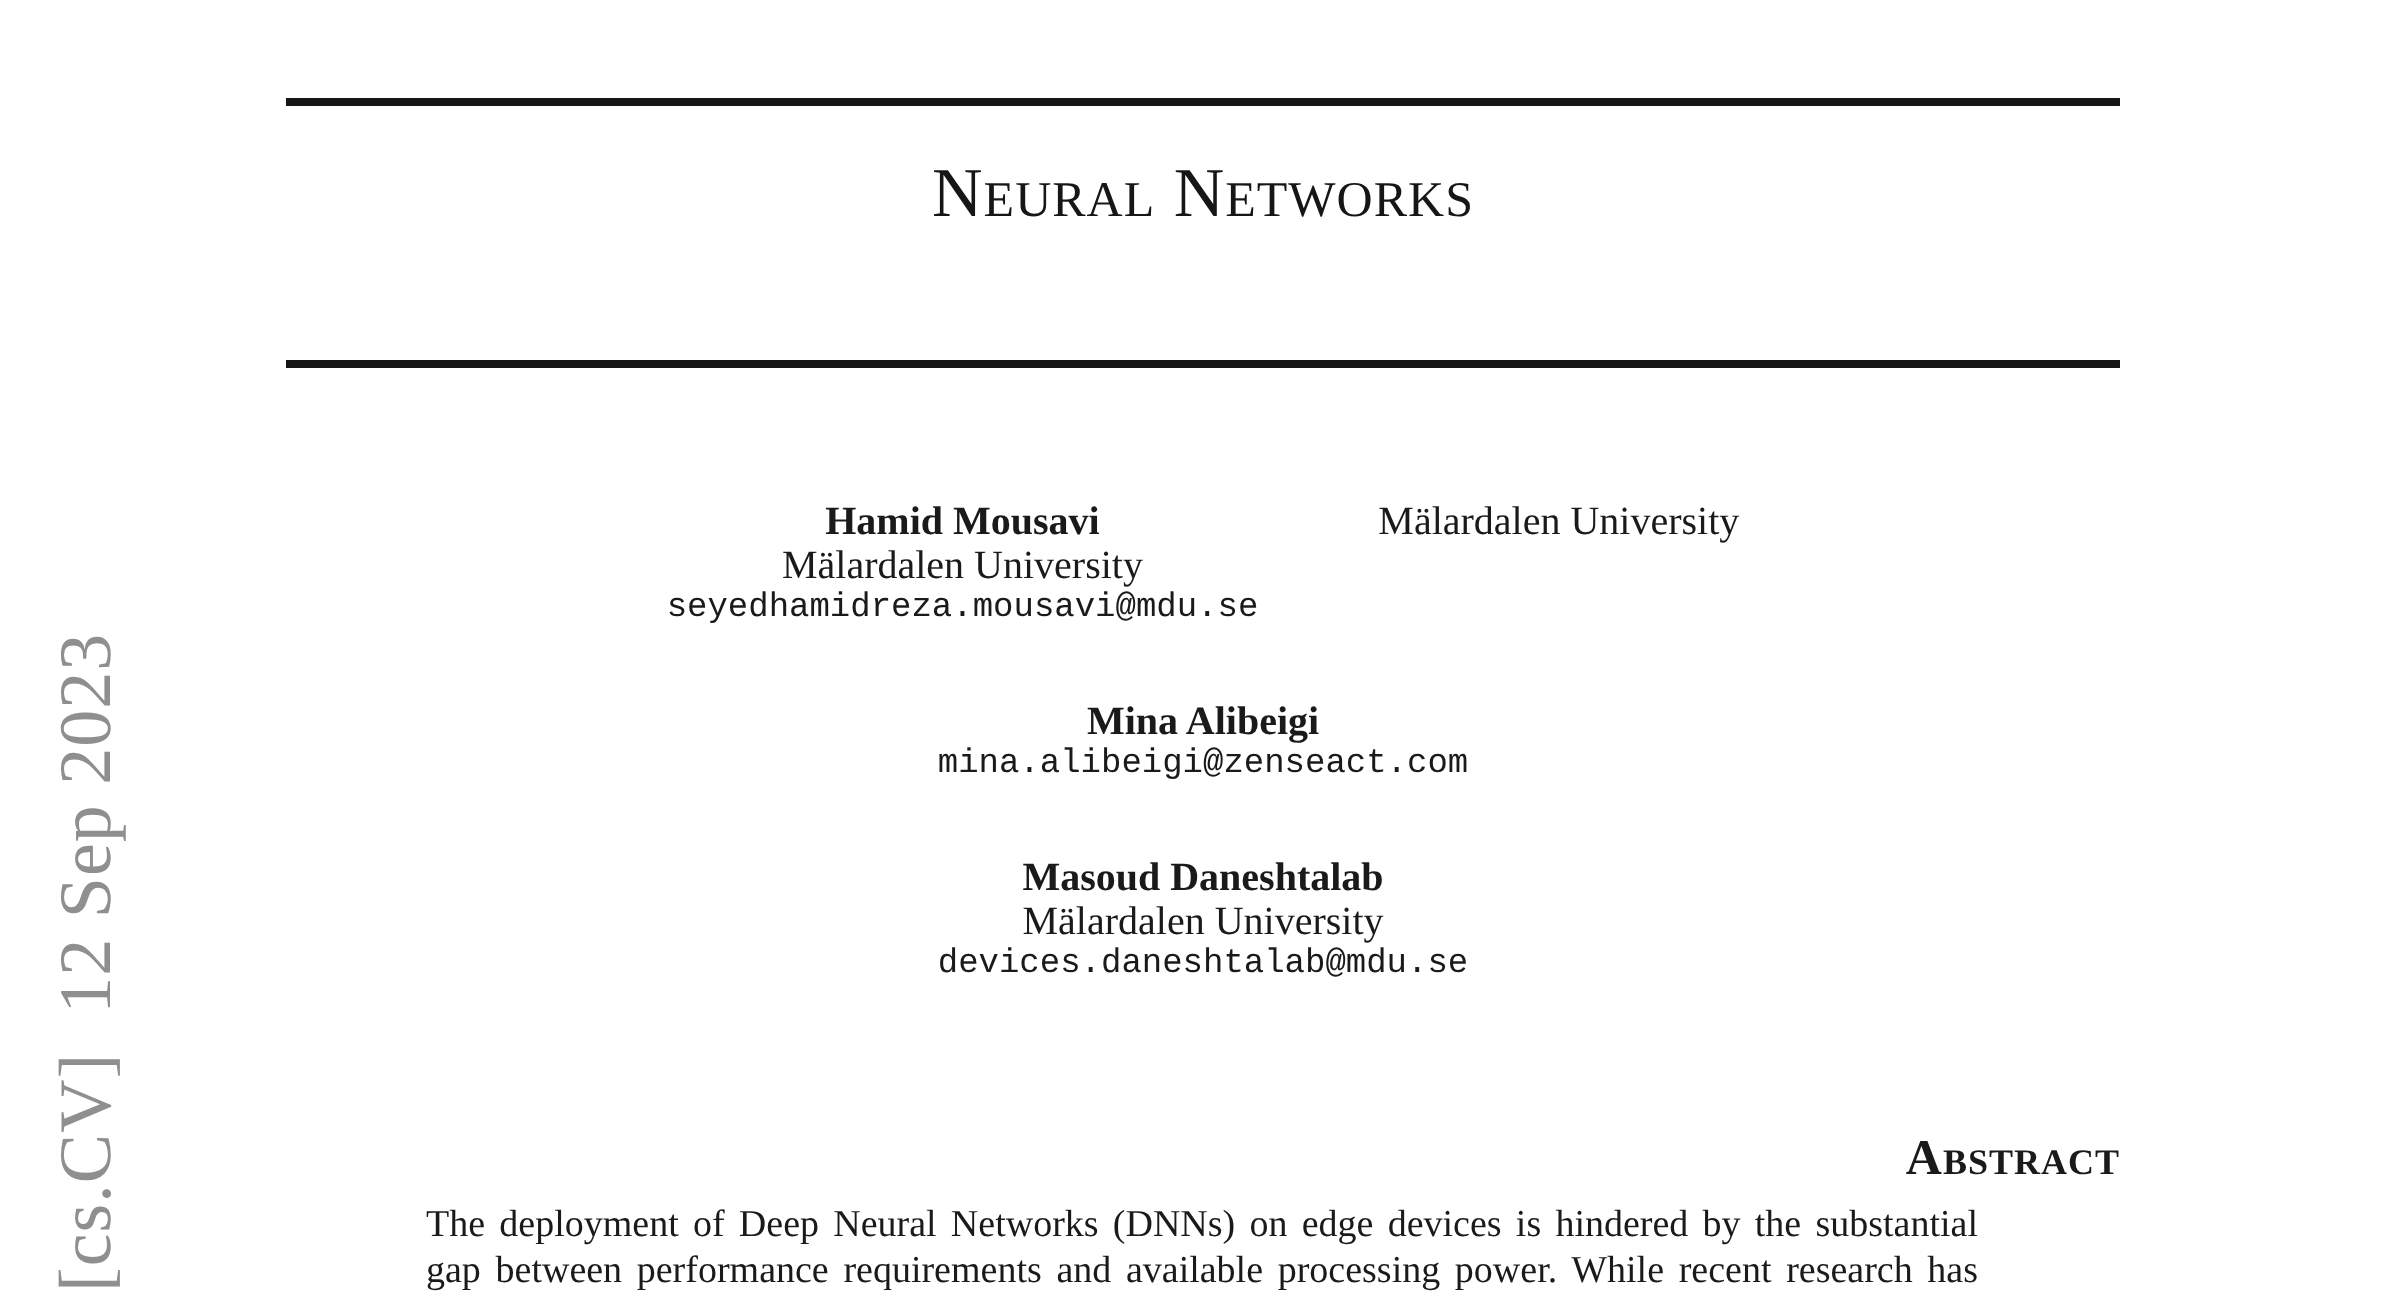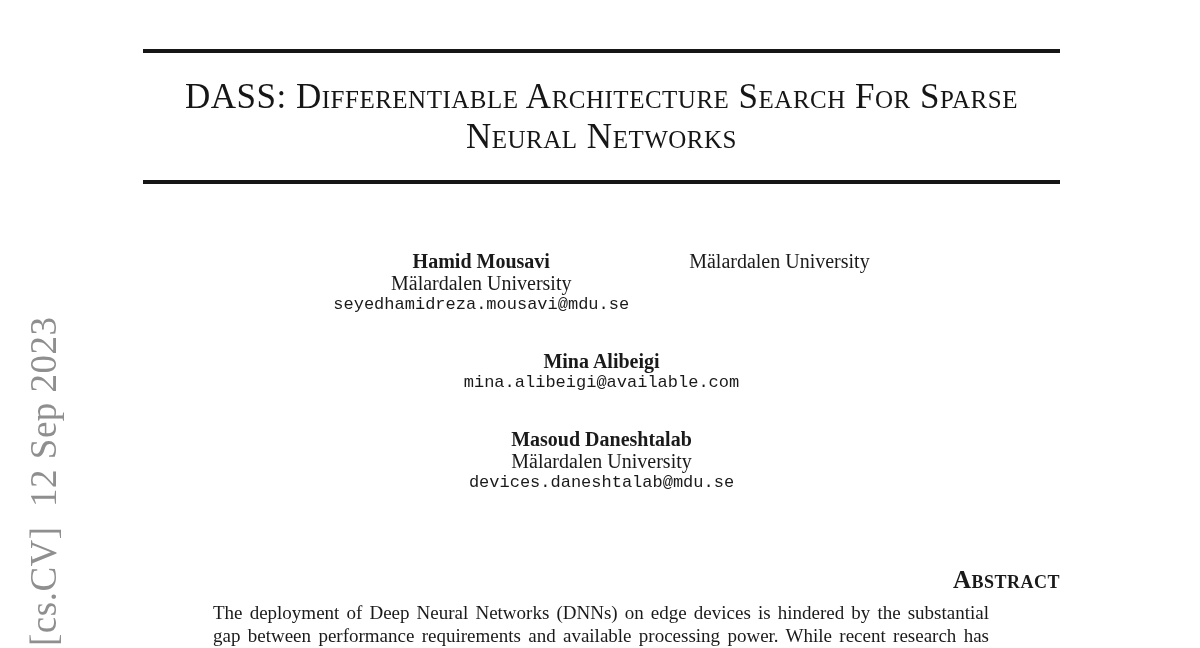--- a/index.html
+++ b/index.html
@@ -94,40 +94,39 @@
     white-space: normal;
   }
 </style>
 </head>
 <body>
 
 <div class="stamp">[cs.CV]  12 Sep 2023</div>
 
 <div class="rule rule-top"></div>
 <h1 class="title">
-  <div>DASS: Differentiable Architecture Search For Sparse</div>
   <div>Neural Networks</div>
 </h1>
 <div class="rule rule-bottom"></div>
 
 <div class="authors-row row-1">
   <div class="author-card">
     <div class="author-name">Hamid Mousavi</div>
     <div class="author-affil">Mälardalen University</div>
     <div class="author-email">seyedhamidreza.mousavi@mdu.se</div>
   </div>
   <div class="author-card">
     <div class="author-affil">Mälardalen University</div>
   </div>
 </div>
 
 <div class="authors-row row-2">
   <div class="author-card">
     <div class="author-name">Mina Alibeigi</div>
-    <div class="author-email">mina.alibeigi@available.com</div>
+    <div class="author-email">mina.alibeigi@zenseact.com</div>
   </div>
 </div>
 
 <div class="authors-row row-3">
   <div class="author-card">
     <div class="author-name">Masoud Daneshtalab</div>
     <div class="author-affil">Mälardalen University</div>
     <div class="author-email">devices.daneshtalab@mdu.se</div>
   </div>
 </div>

